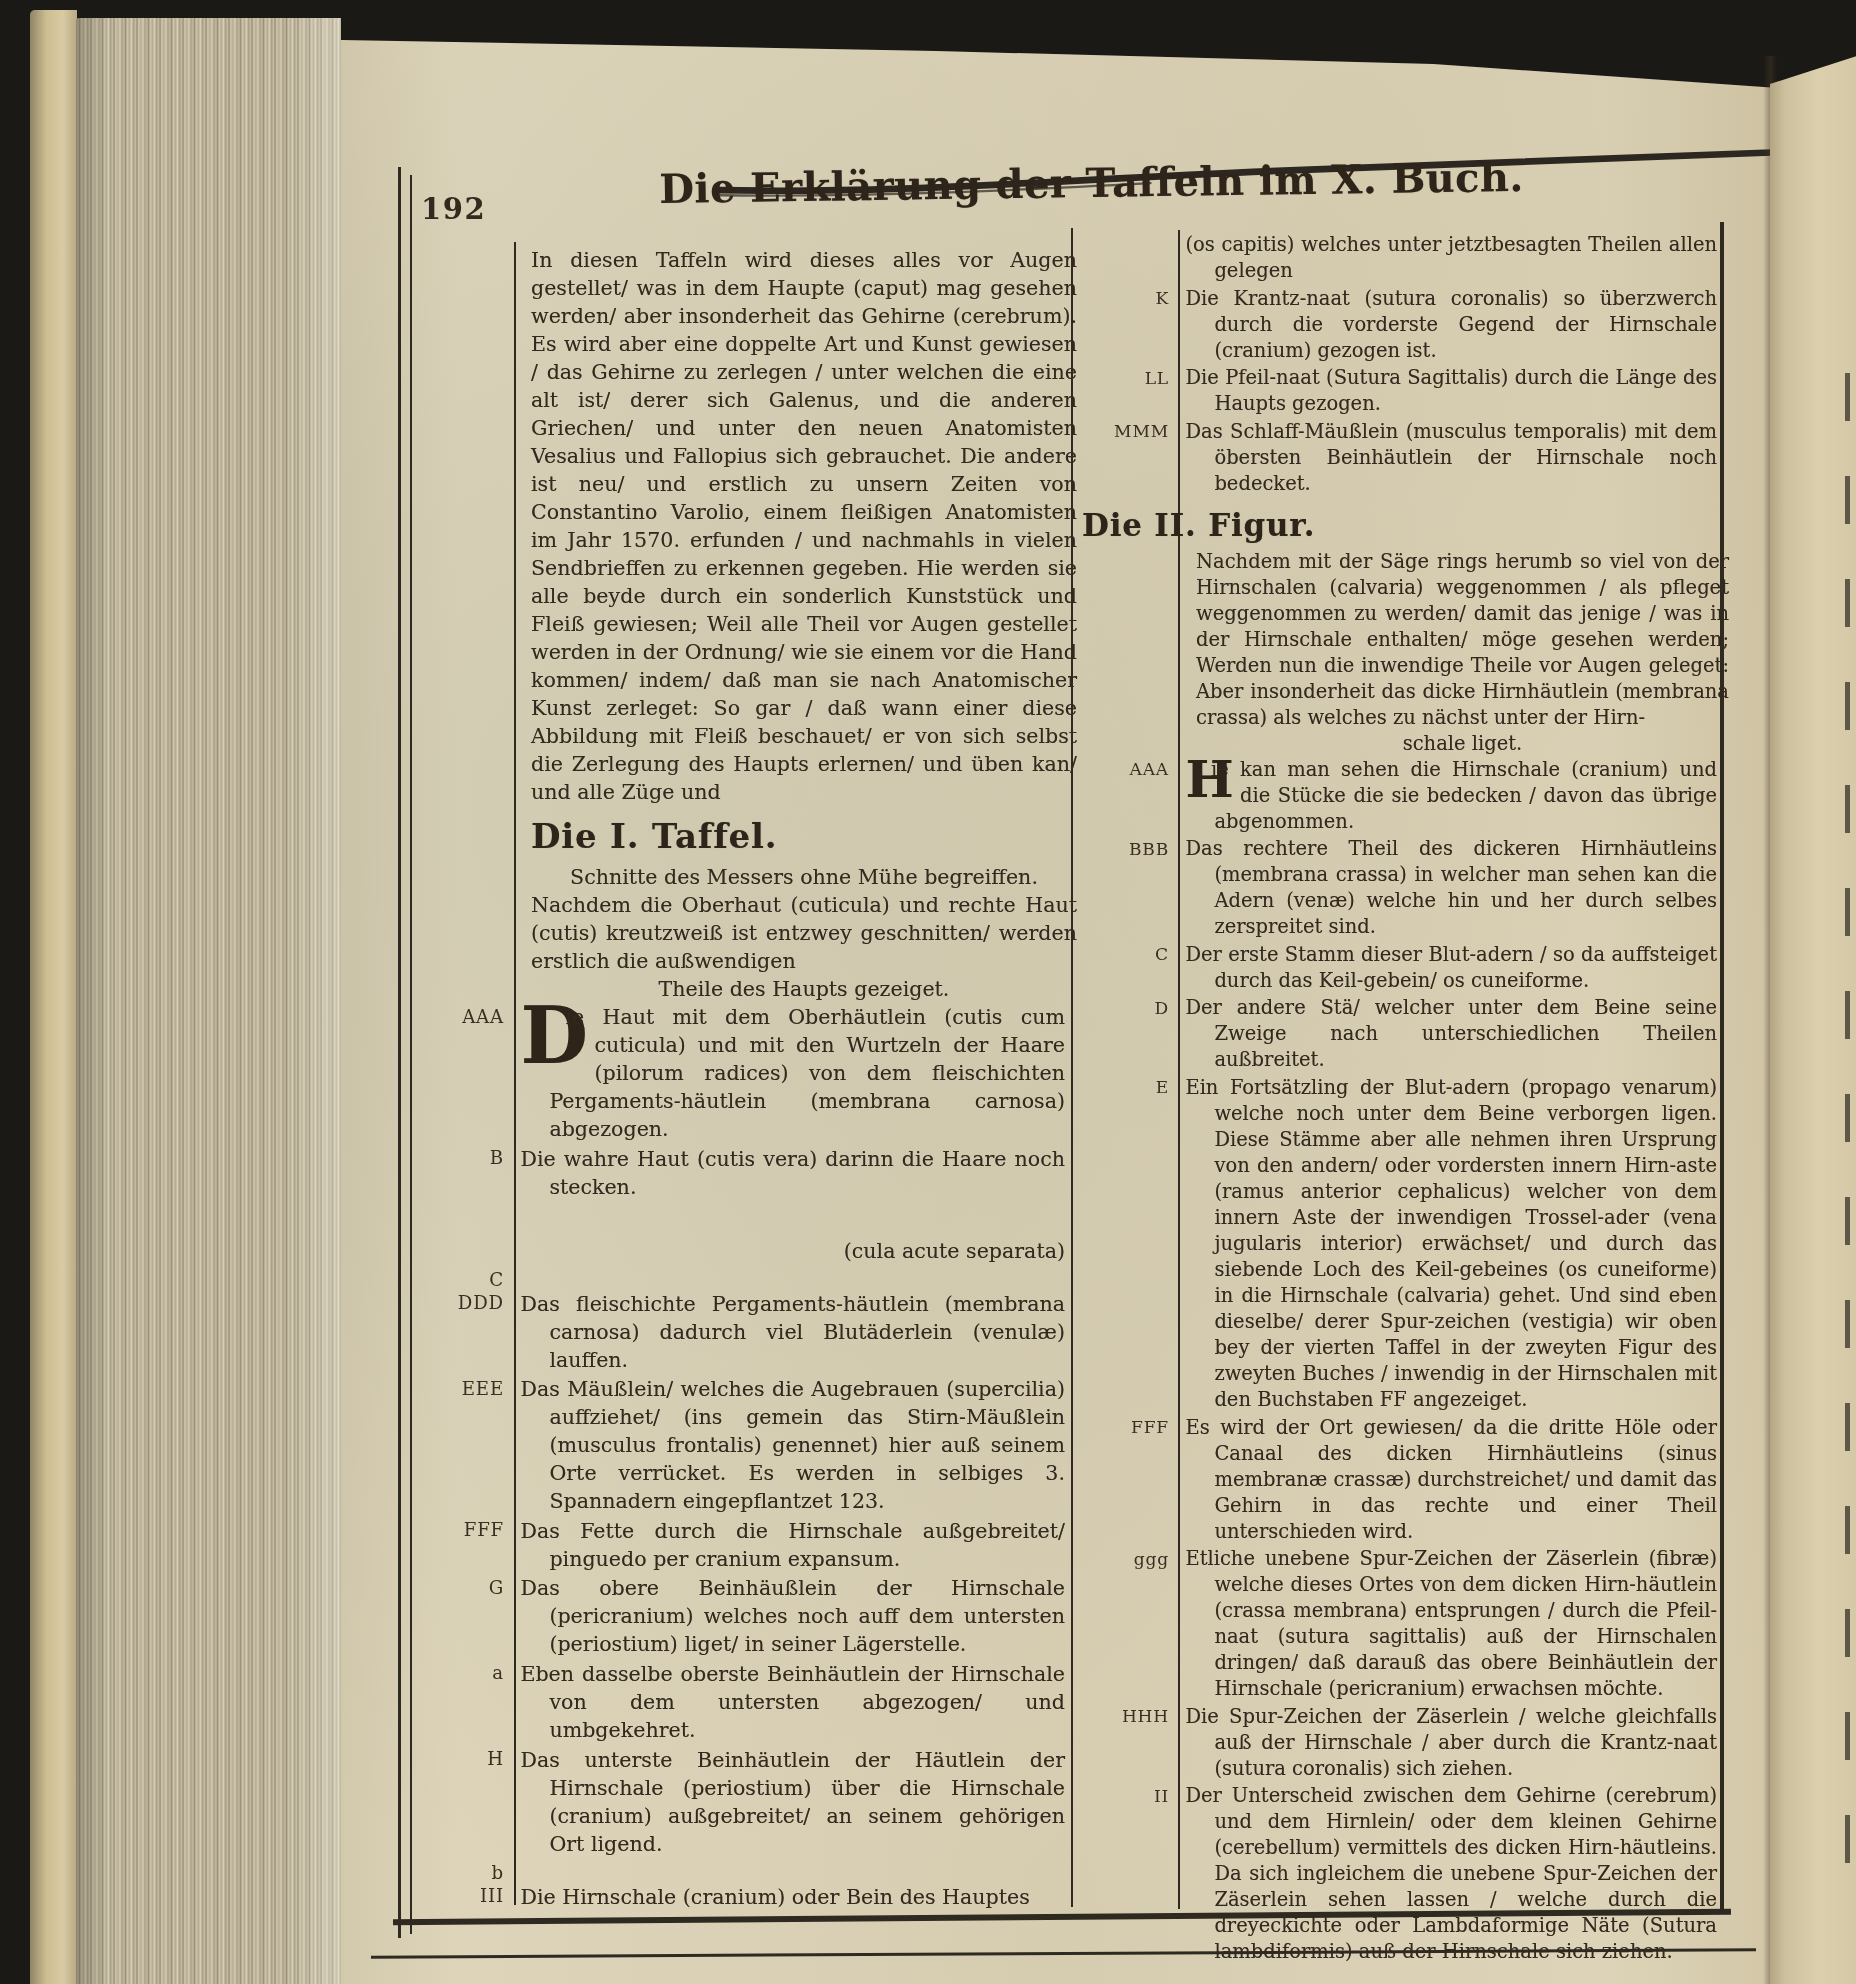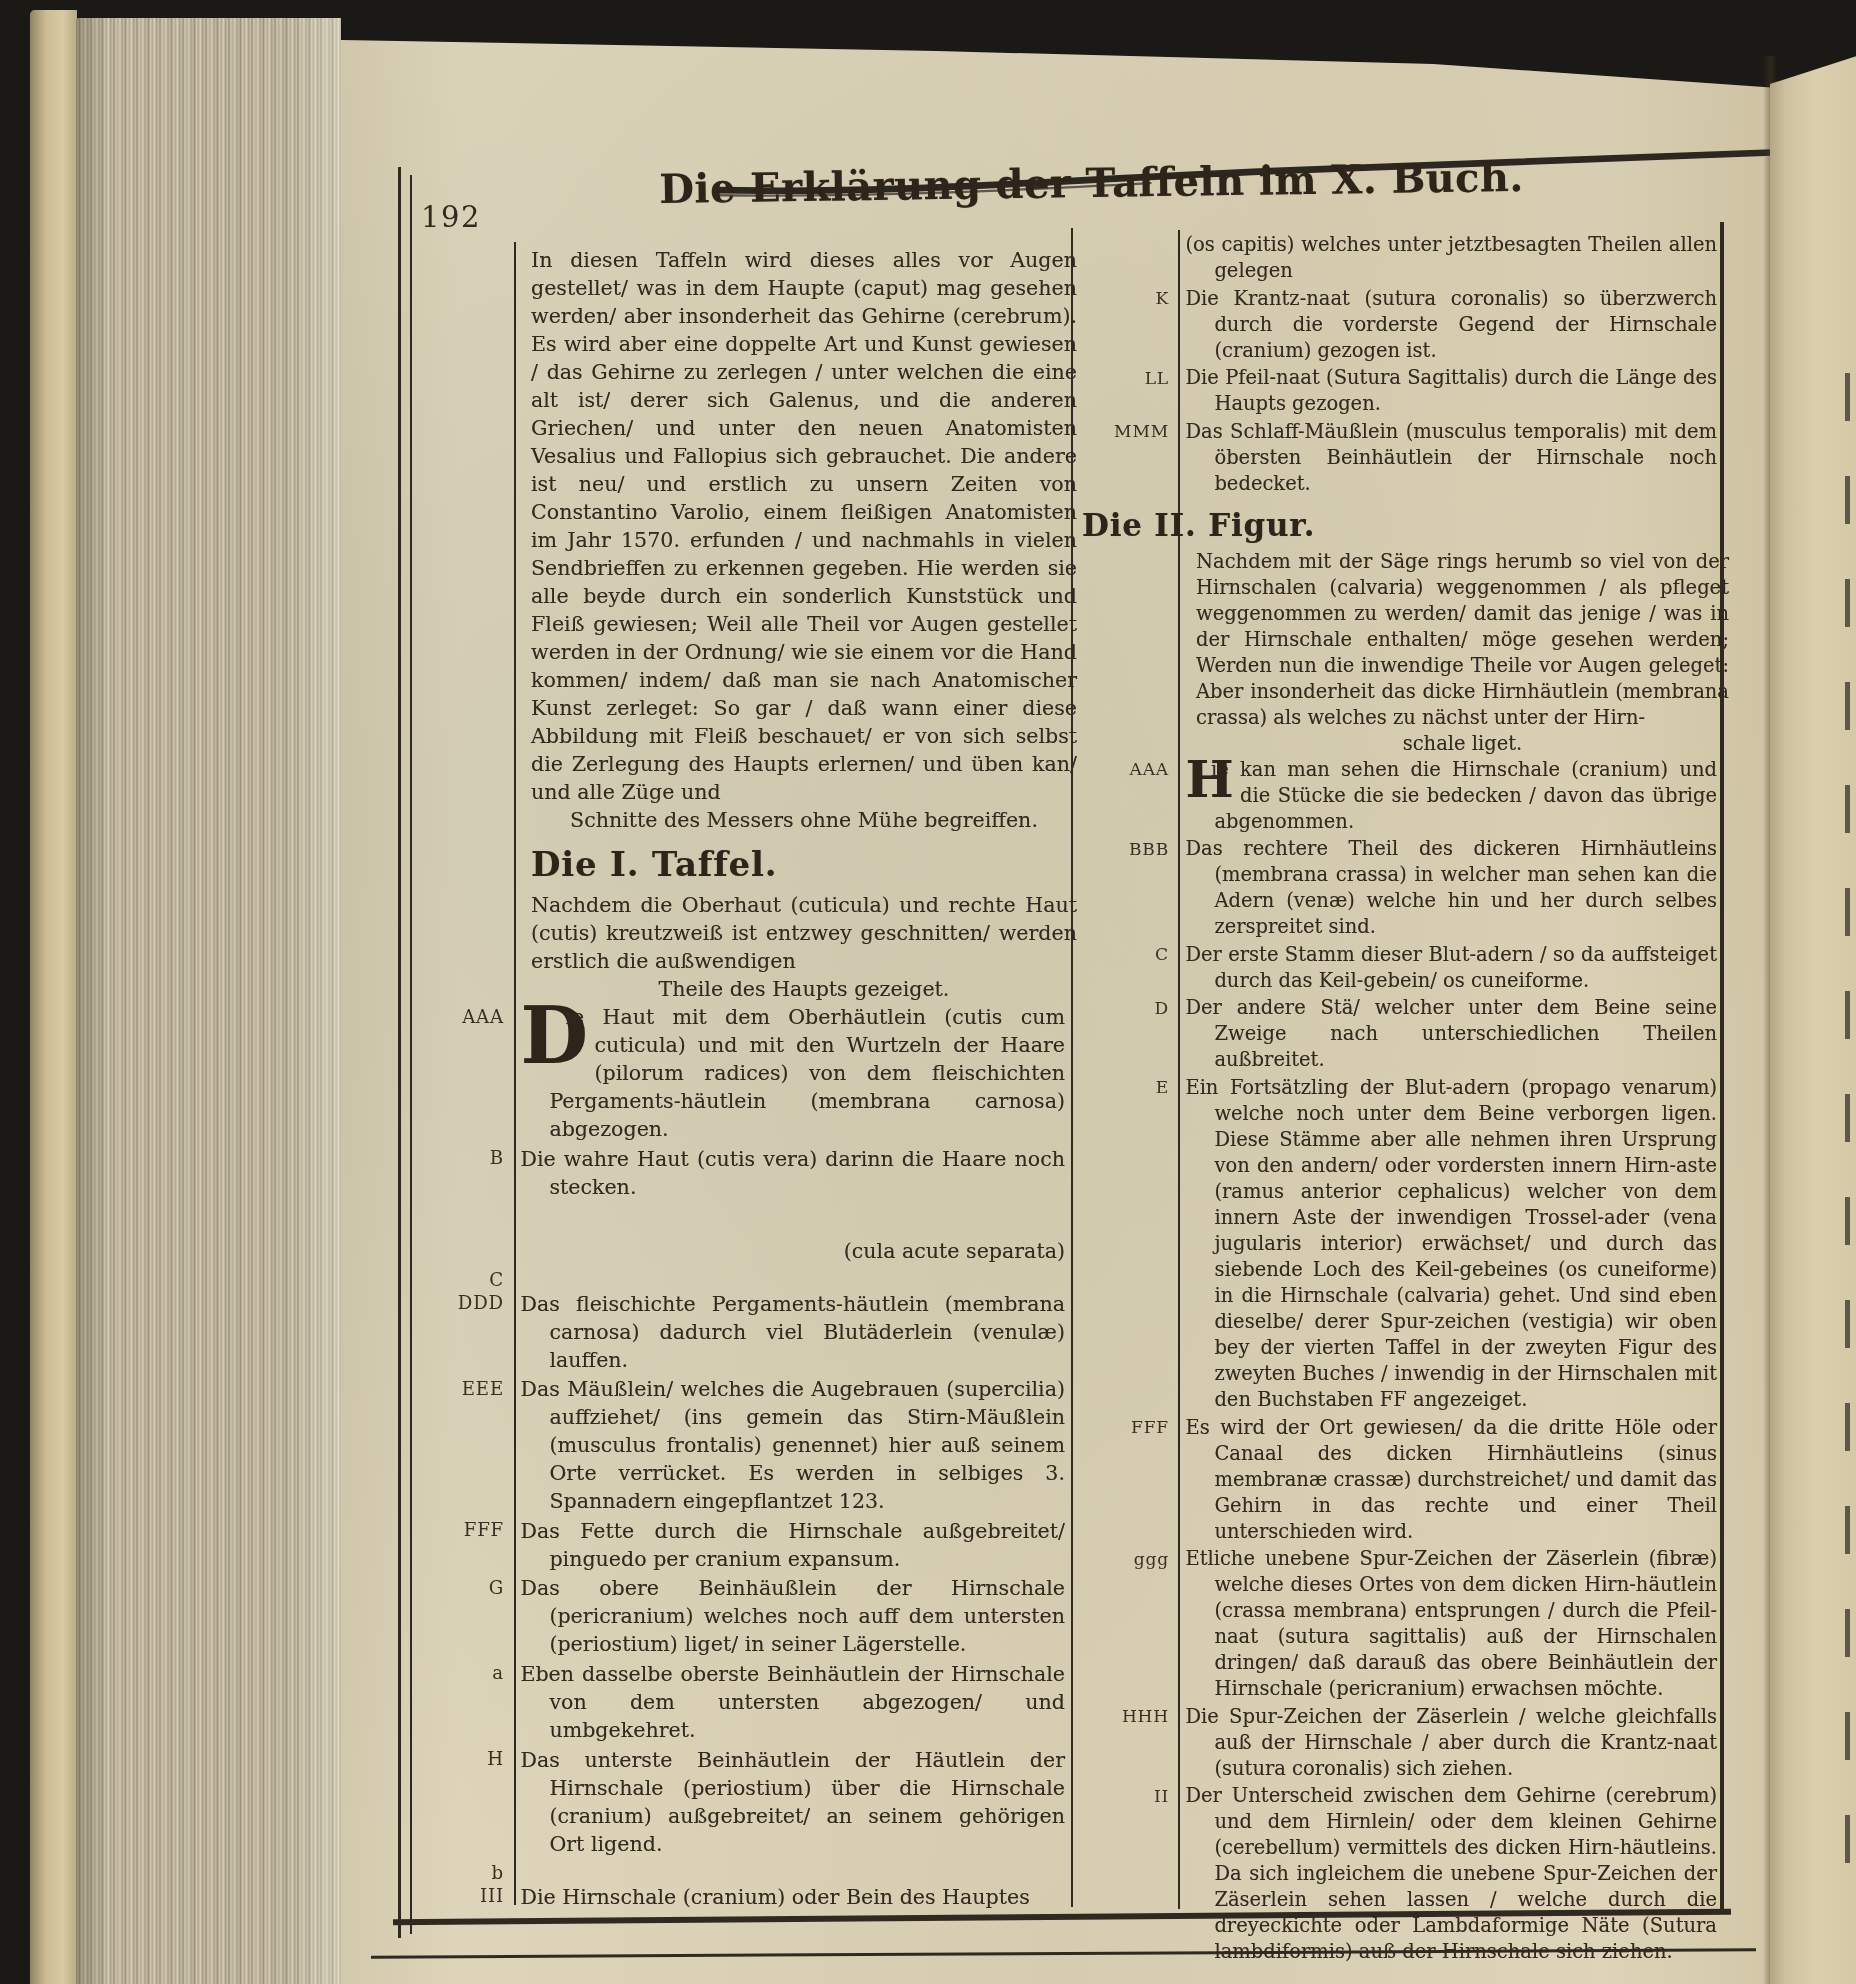--- a/index.html
+++ b/index.html
@@ -56,22 +56,22 @@
   .rule-right{left:1720px;top:222px;width:3.6px;height:1691px;}
   .rule-mid{left:1071px;top:228px;width:2.4px;height:1679px;}
   .gutter-left{left:514px;top:242px;width:1.6px;height:1663px;}
   .gutter-right{left:1178px;top:230px;width:1.6px;height:1679px;}
   .rule-bottom-1{left:393px;top:1914px;width:1338px;height:6px;transform:rotate(-0.45deg);}
   .rule-bottom-2{left:371px;top:1952px;width:1385px;height:2.8px;transform:rotate(-0.3deg);}
   .rule-top-svg{position:absolute;left:373px;top:91px;width:1397px;height:71px;}
 
   
   .page-number{
-    position:absolute;left:421px;top:200px;width:87px;
-    font-size:29px;font-weight:normal;color:#33291e;letter-spacing:1.6px;
+    position:absolute;left:421px;top:192px;width:87px;
+    font-size:29px;font-weight:bold;color:#33291e;letter-spacing:1.6px;
   }
   .page-header{
     position:absolute;left:516px;top:159px;width:1151px;text-align:center;
     font-size:40px;font-weight:bold;color:#2e241a;letter-spacing:0.4px;
     transform:rotate(-0.8deg);
     text-shadow:0 0 0.8px rgba(46,36,26,.35);
   }
   .col{position:absolute;color:#33291e;}
   .col-left{left:417px;top:246px;width:648px;--fs:20.6px;--lh:28px;}
   .col-right{left:1082px;top:232px;width:635px;--fs:19.5px;--lh:26px;}
@@ -128,22 +128,22 @@
   <div class="rule rule-left-b"></div>
   <div class="rule rule-right"></div>
   <div class="rule rule-mid"></div>
   <div class="rule gutter-left"></div>
   <div class="rule gutter-right"></div>
   <div class="rule rule-bottom-1"></div>
   <div class="rule rule-bottom-2"></div>
 
   <div class="col col-left">
     <div class="block intro">In diesen Taffeln wird dieses alles vor Augen gestellet/ was in dem Haupte (caput) mag gesehen werden/ aber insonderheit das Gehirne (cerebrum). Es wird aber eine doppelte Art und Kunst gewiesen / das Gehirne zu zerlegen / unter welchen die eine alt ist/ derer sich Galenus, und die anderen Griechen/ und unter den neuen Anatomisten Vesalius und Fallopius sich gebrauchet. Die andere ist neu/ und erstlich zu unsern Zeiten von Constantino Varolio, einem fleißigen Anatomisten im Jahr 1570. erfunden / und nachmahls in vielen Sendbrieffen zu erkennen gegeben. Hie werden sie alle beyde durch ein sonderlich Kunststück und Fleiß gewiesen; Weil alle Theil vor Augen gestellet werden in der Ordnung/ wie sie einem vor die Hand kommen/ indem/ daß man sie nach Anatomischer Kunst zerleget: So gar / daß wann einer diese Abbildung mit Fleiß beschauet/ er von sich selbst die Zerlegung des Haupts erlernen/ und üben kan/ und alle Züge und</div>
+    <div class="block section-heading">Die I. Taffel.</div>
     <div class="block intro-tail">Schnitte des Messers ohne Mühe begreiffen.</div>
-    <div class="block section-heading">Die I. Taffel.</div>
     <div class="block intro">Nachdem die Oberhaut (cuticula) und rechte Haut (cutis) kreutzweiß ist entzwey geschnitten/ werden erstlich die außwendigen</div>
     <div class="block intro-tail">Theile des Haupts gezeiget.</div>
     <div class="entries">
   <div class="entry">
     <div class="entry-label">AAA</div>
     <div class="entry-text"><span class="dropcap">D</span>ie Haut mit dem Oberhäutlein (cutis cum cuticula) und mit den Wurtzeln der Haare (pilorum radices) von dem fleischichten Pergaments-häutlein (membrana carnosa) abgezogen.</div>
   </div>
 
   <div class="entry">
     <div class="entry-label">B</div>

